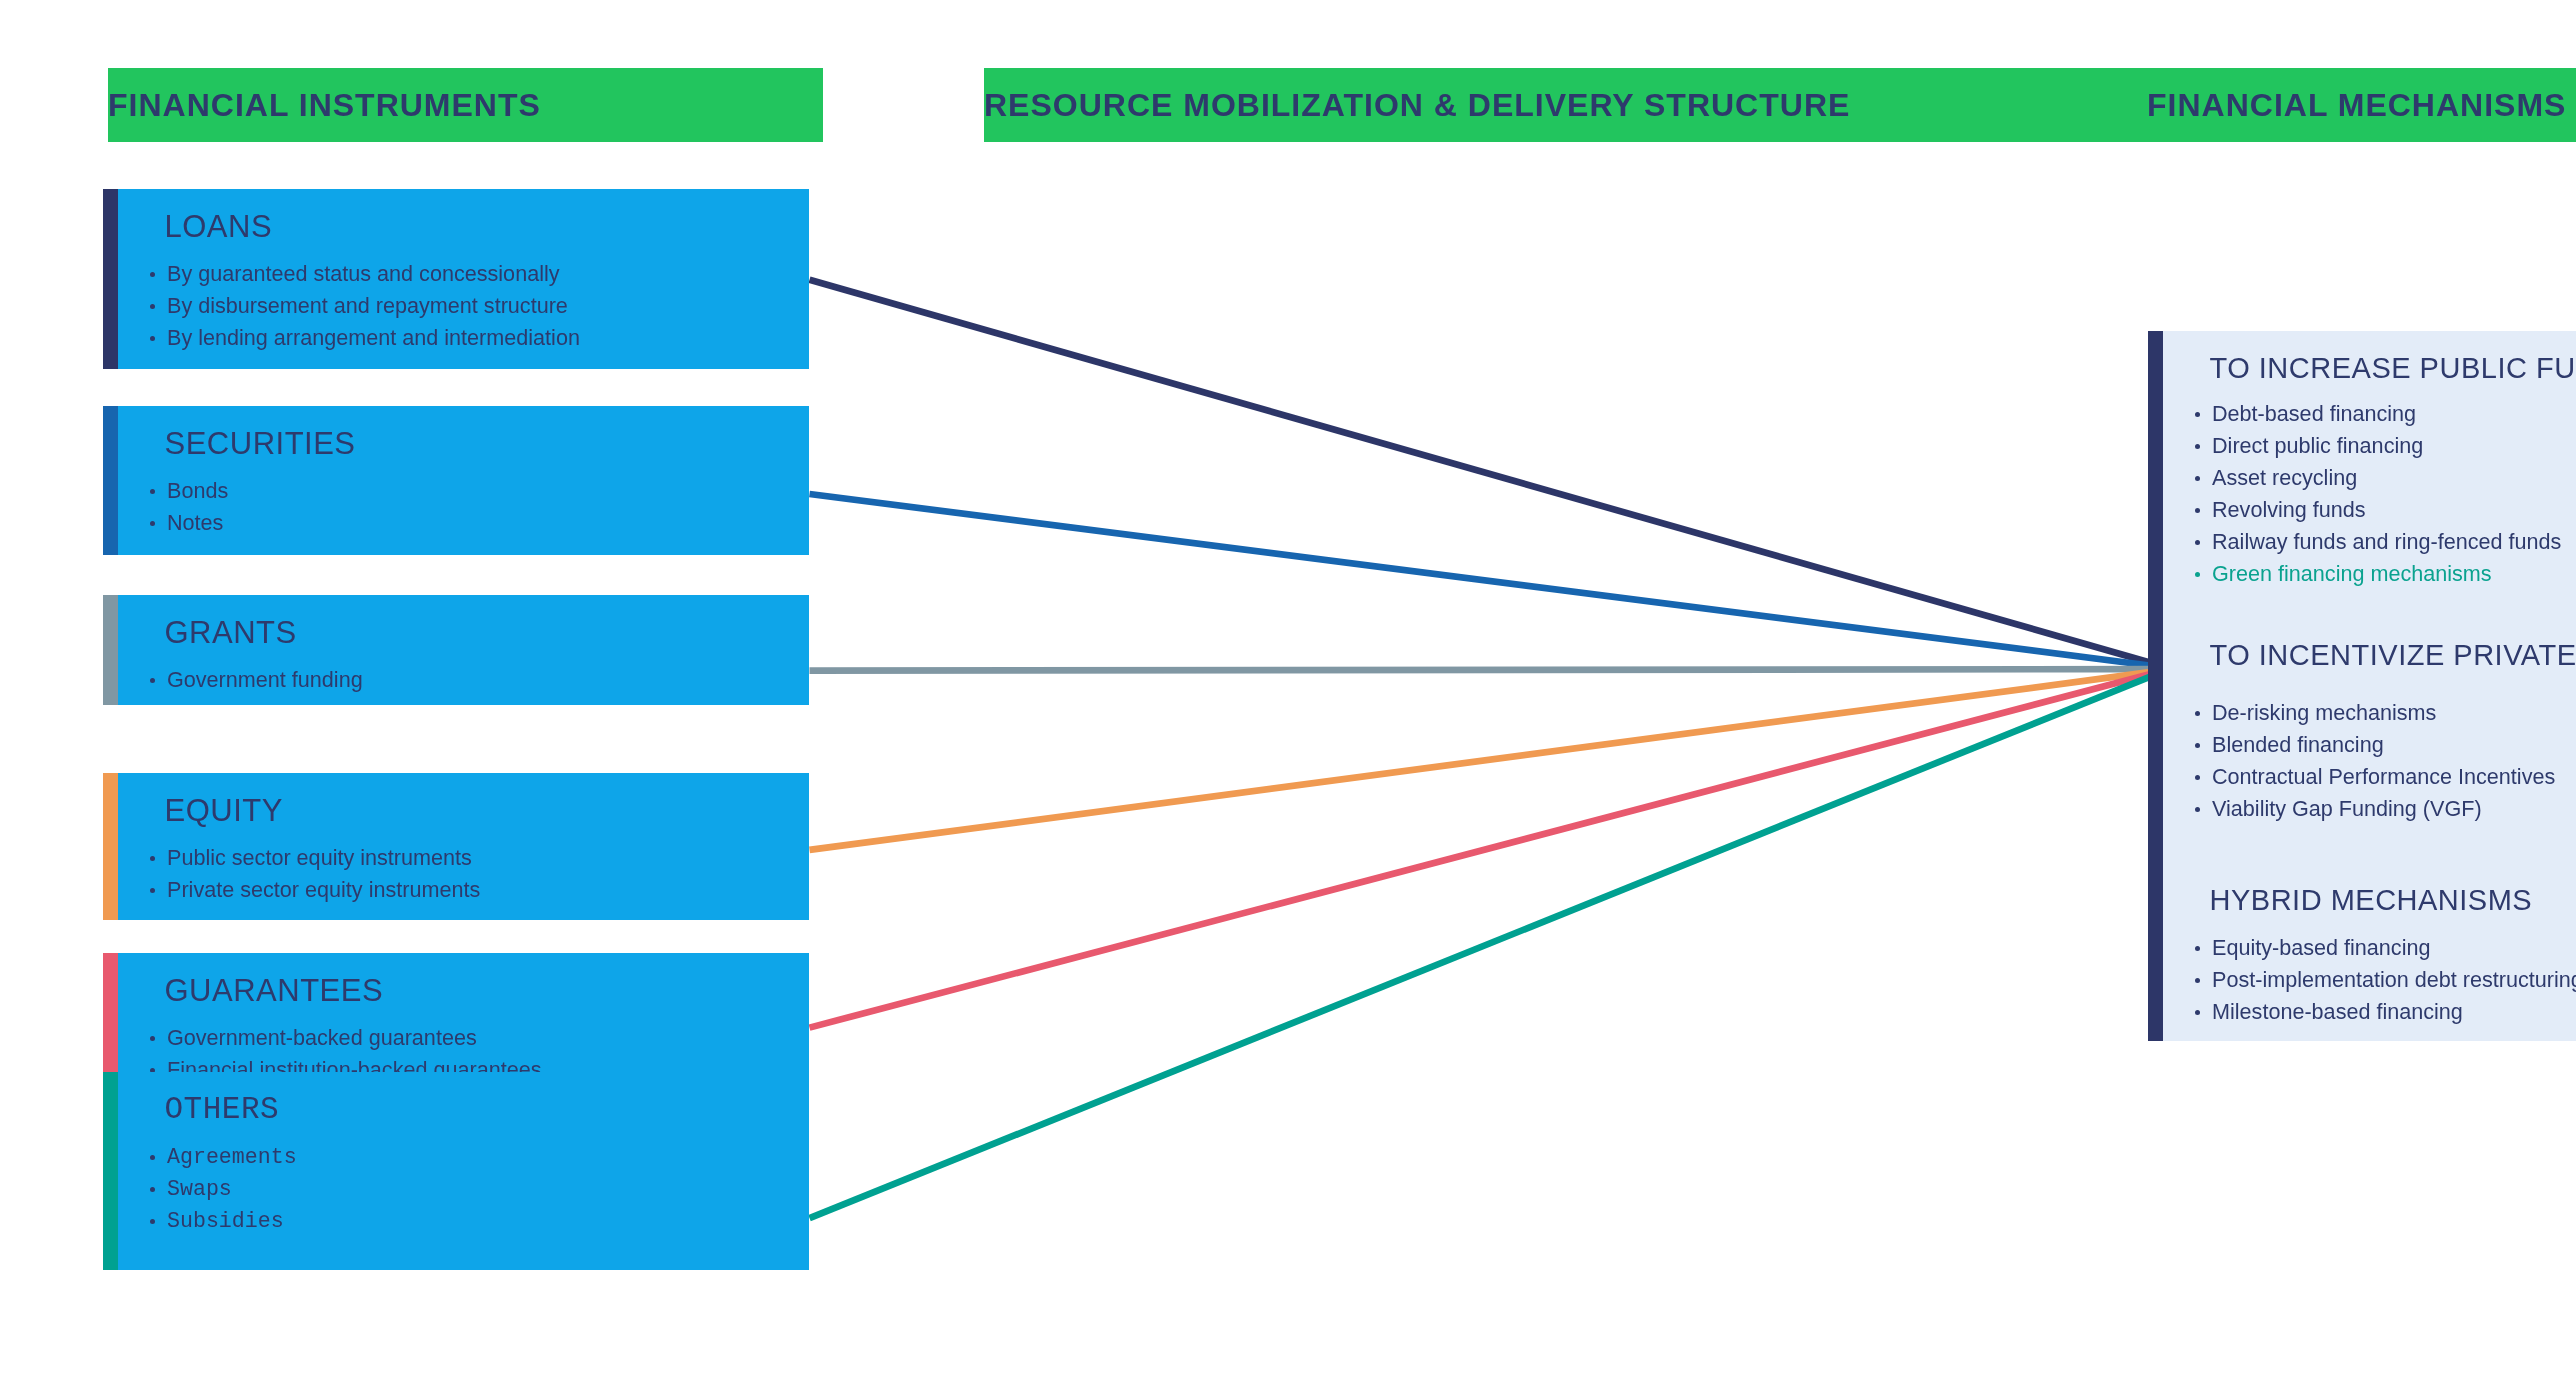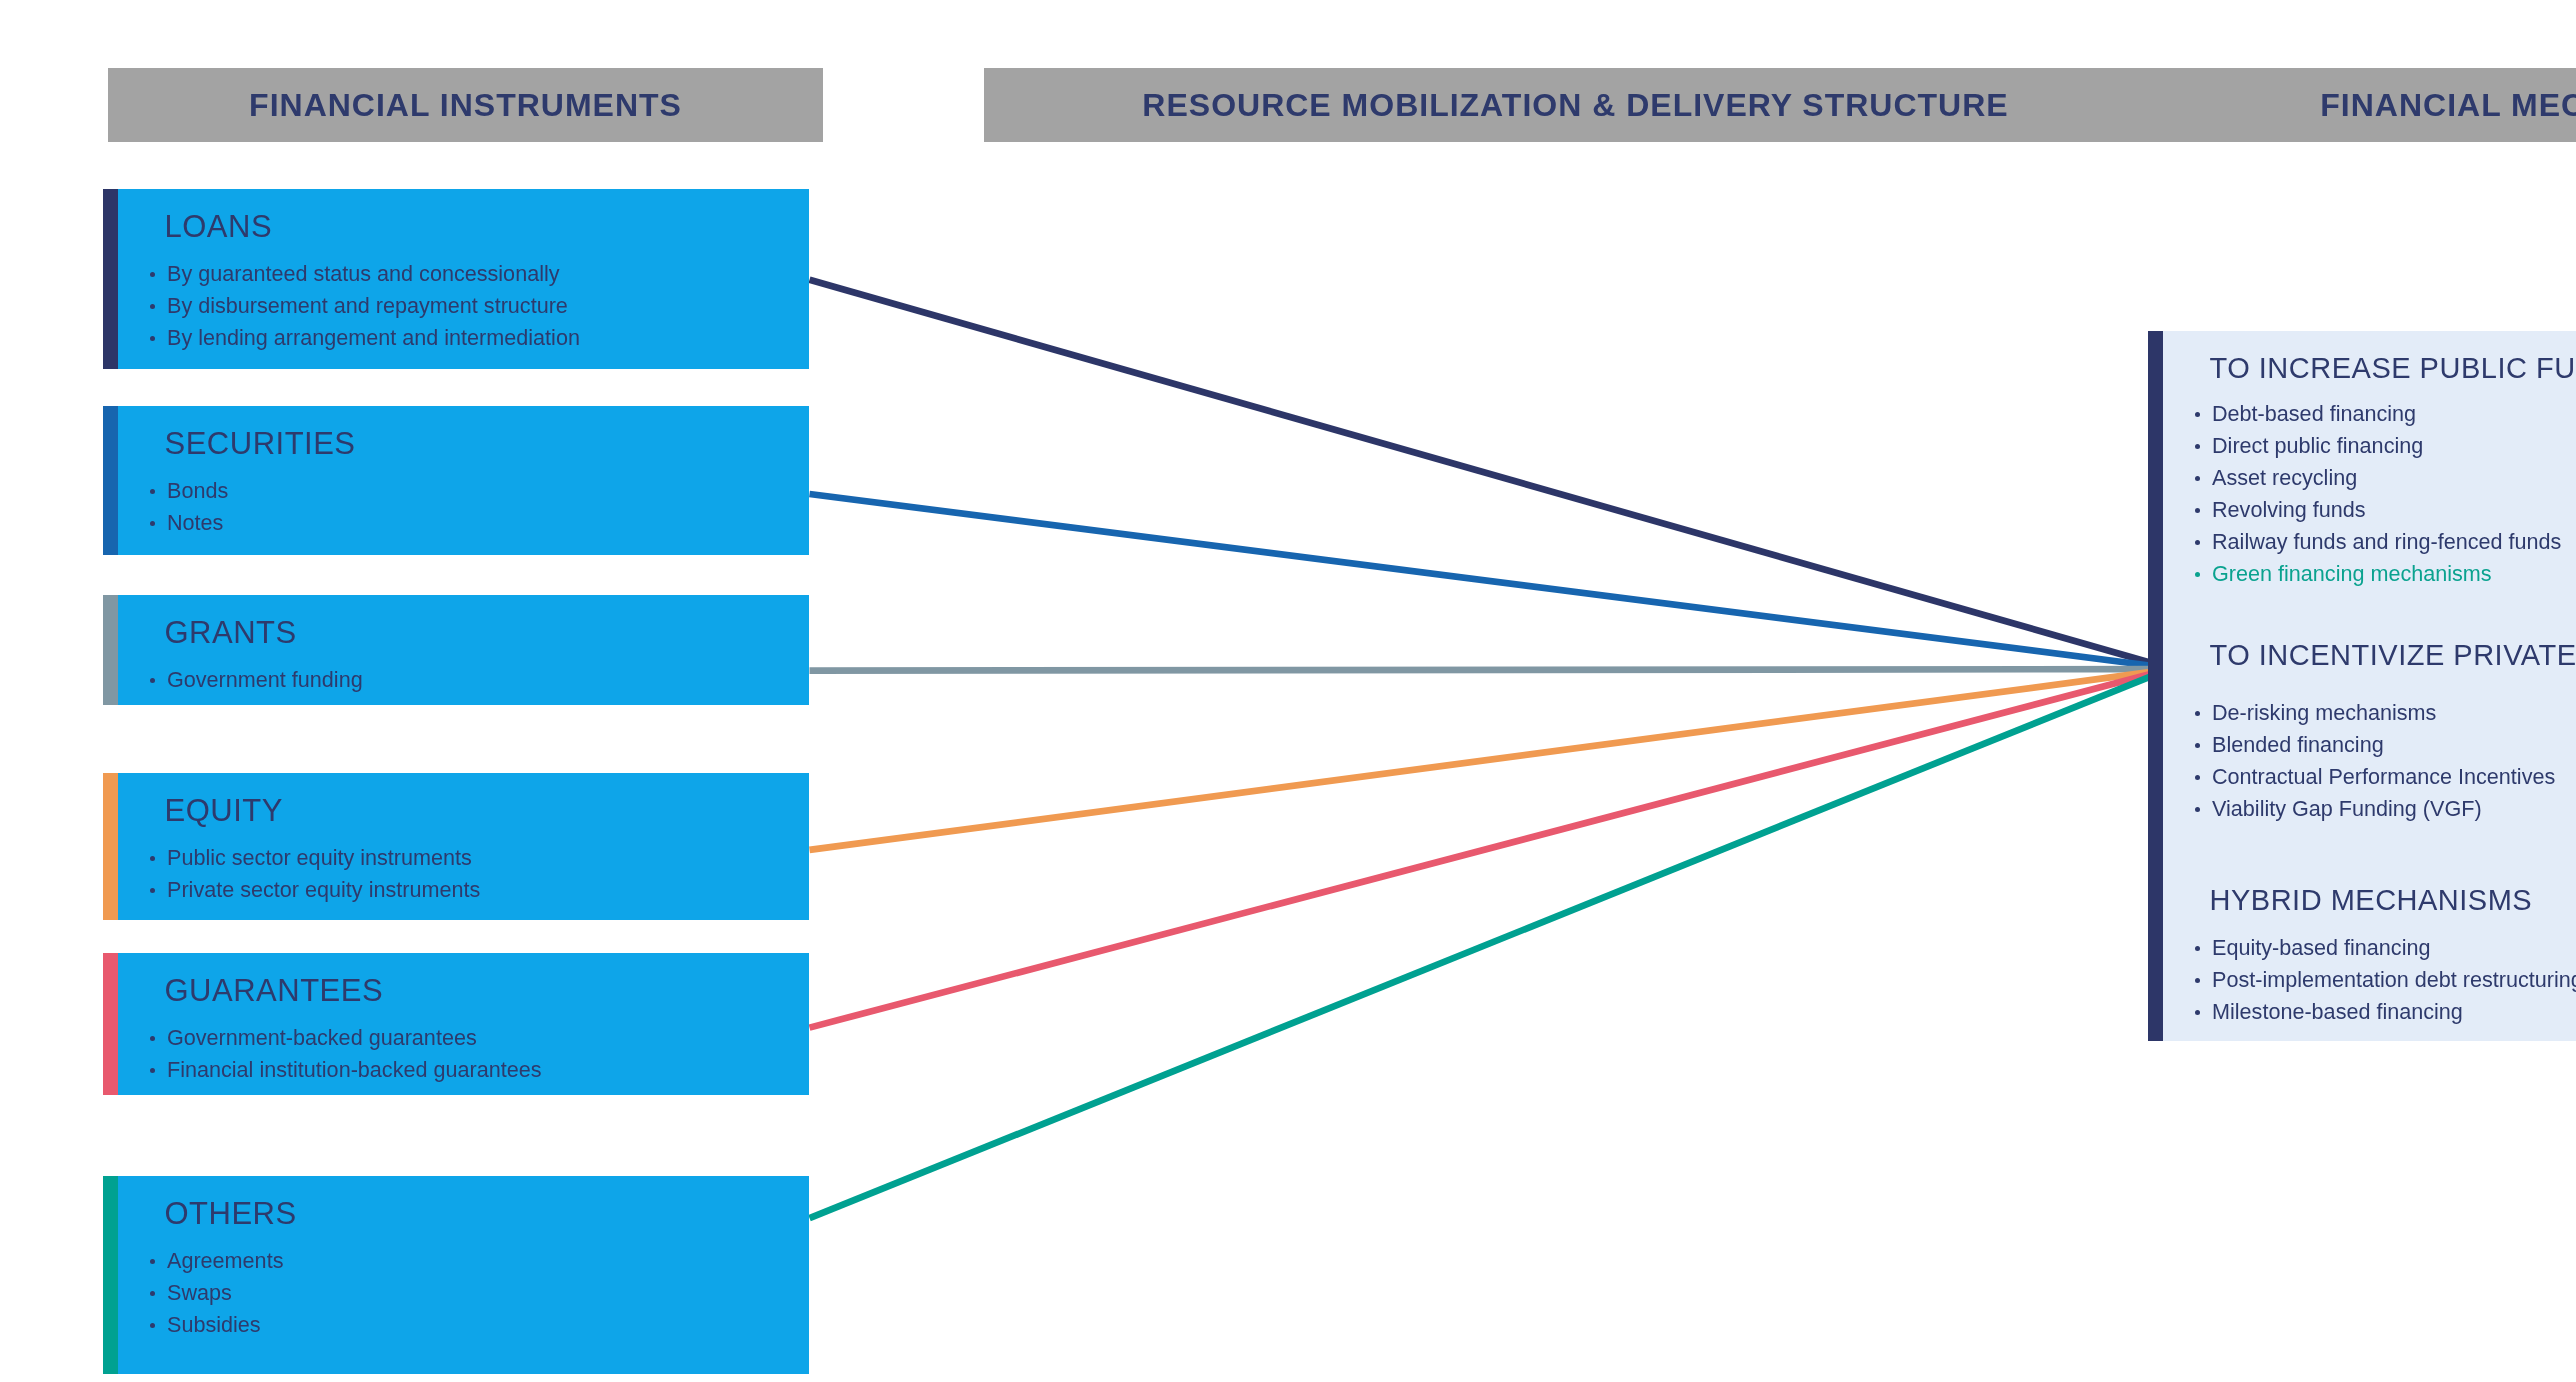--- a/index.html
+++ b/index.html
@@ -3,22 +3,22 @@
 <meta charset="utf-8">
 <style>
   html,body{margin:0;padding:0;}
   body{
     width:2966px;height:1382px;position:relative;overflow:hidden;
     background:#ffffff;
     font-family:"Liberation Sans", sans-serif;
   }
   .header-bar{
     position:absolute;top:68px;height:74px;
-    background:#a3a3a3;
-    display:flex;align-items:center;justify-content:center;
+    background:#22c55e;
+    display:flex;align-items:center;justify-content:flex-start;
     color:#2e3a6c;font-size:32px;font-weight:700;letter-spacing:1px;
     white-space:nowrap;
   }
   #header-instruments{left:108px;width:715px;}
   #header-structure{left:984px;width:1183px;}
   #header-mechanisms{left:2147px;width:766px;}
 
   .connectors{position:absolute;left:0;top:0;}
 
   .ibox{
@@ -43,21 +43,21 @@
   ul.bullets li::before{
     content:"";position:absolute;left:3.1px;top:14px;
     width:5.2px;height:5.2px;border-radius:50%;background:currentColor;
   }
 
   #box-loans{top:189px;height:180px;}
   #box-securities{top:406px;height:149px;}
   #box-grants{top:587px;height:110px;margin-top:8px;}
   #box-equity{top:773px;height:147px;}
   #box-guarantees{top:953px;height:142px;}
-  #box-others{top:1176px;height:198px;}
+  #box-others{top:1072px;height:198px;font-family:Liberation Mono, monospace;}
 
   .mbox{
     position:absolute;left:2148px;top:331px;width:765px;height:710px;
     background:#e3ecf8;
     border-left:15.5px solid #2d3668;
     box-sizing:border-box;
     padding:19.6px 12.4px 0 29px;
     color:#2e3a6c;
   }
   .sec-title{

